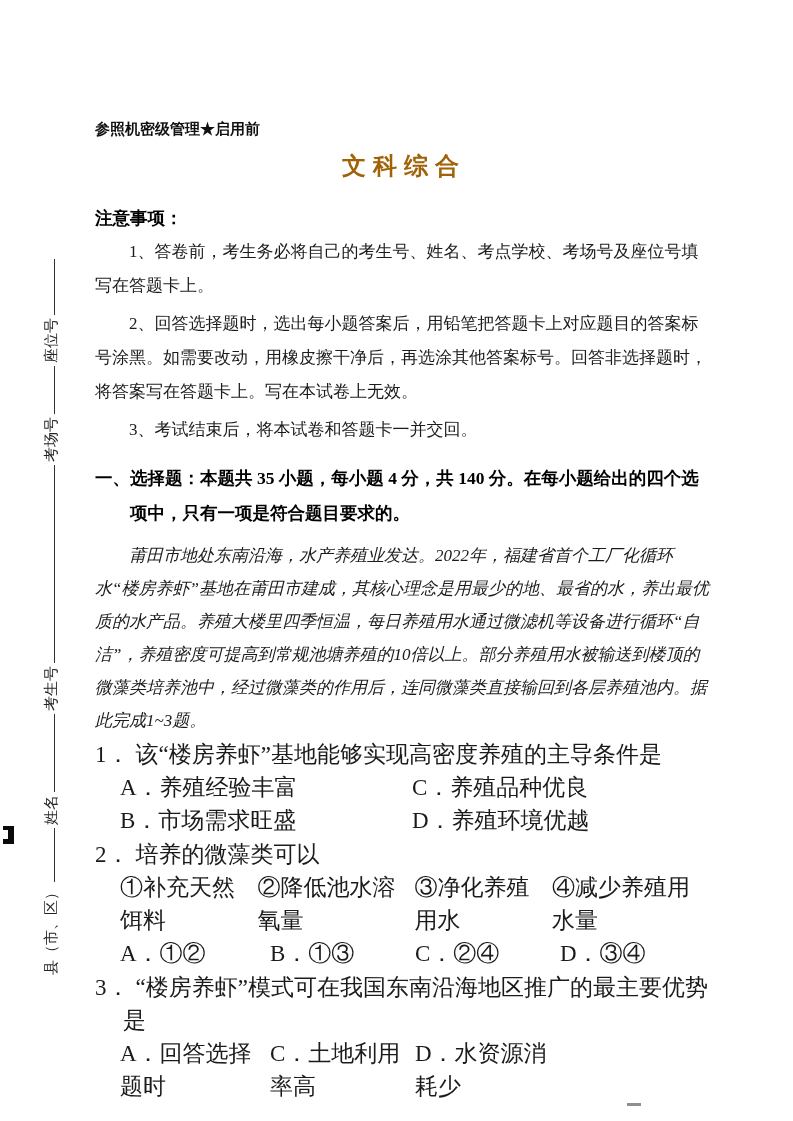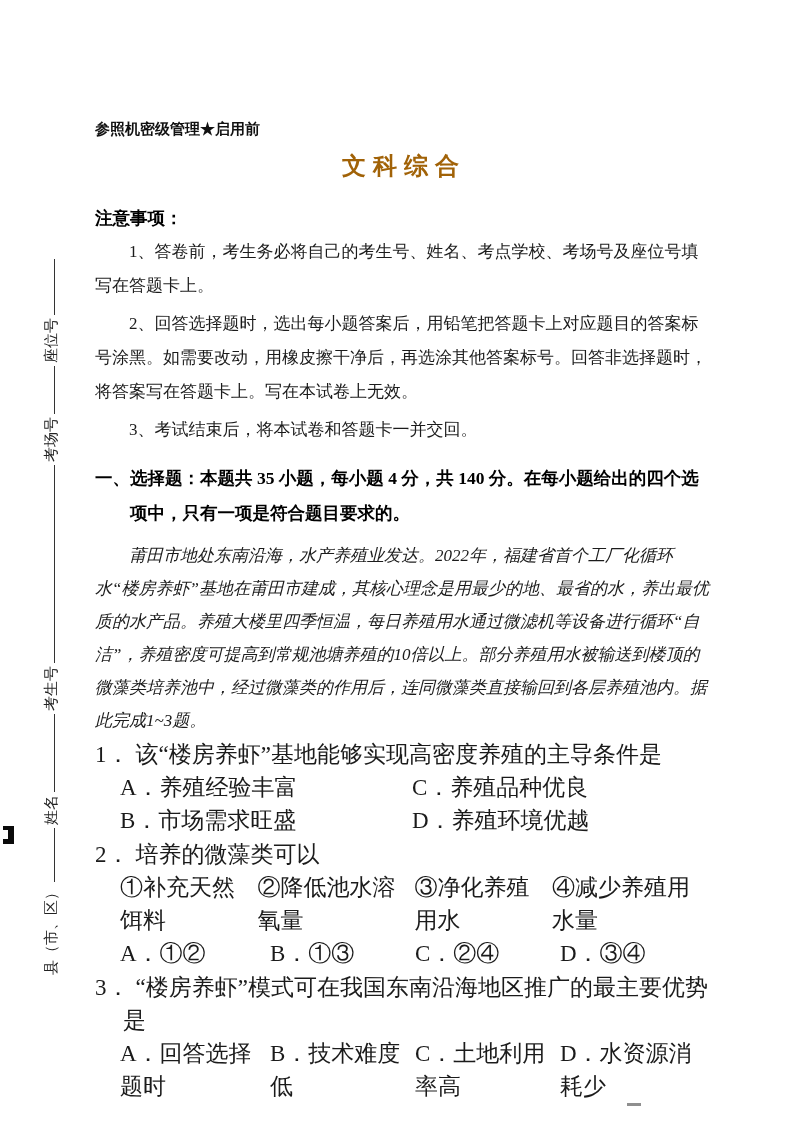--- a/index.html
+++ b/index.html
@@ -149,21 +149,20 @@
         <span>D．③④</span>
       </div>
     </div>
 
     <div class="q-block">
       <div class="q-stem">
         <span class="q-num">3．</span><span>“楼房养虾”模式可在我国东南沿海地区推广的最主要优势是</span>
       </div>
       <div class="opts4">
         <span>A．回答选择题时</span>
-        <span>B．技术难度低</span>
         <span>C．土地利用率高</span>
         <span>D．水资源消耗少</span>
       </div>
     </div>
 
     <div class="footer">文科综合试题第 1 页（共 15 页）</div>
 
   </div>
 </div>
 

